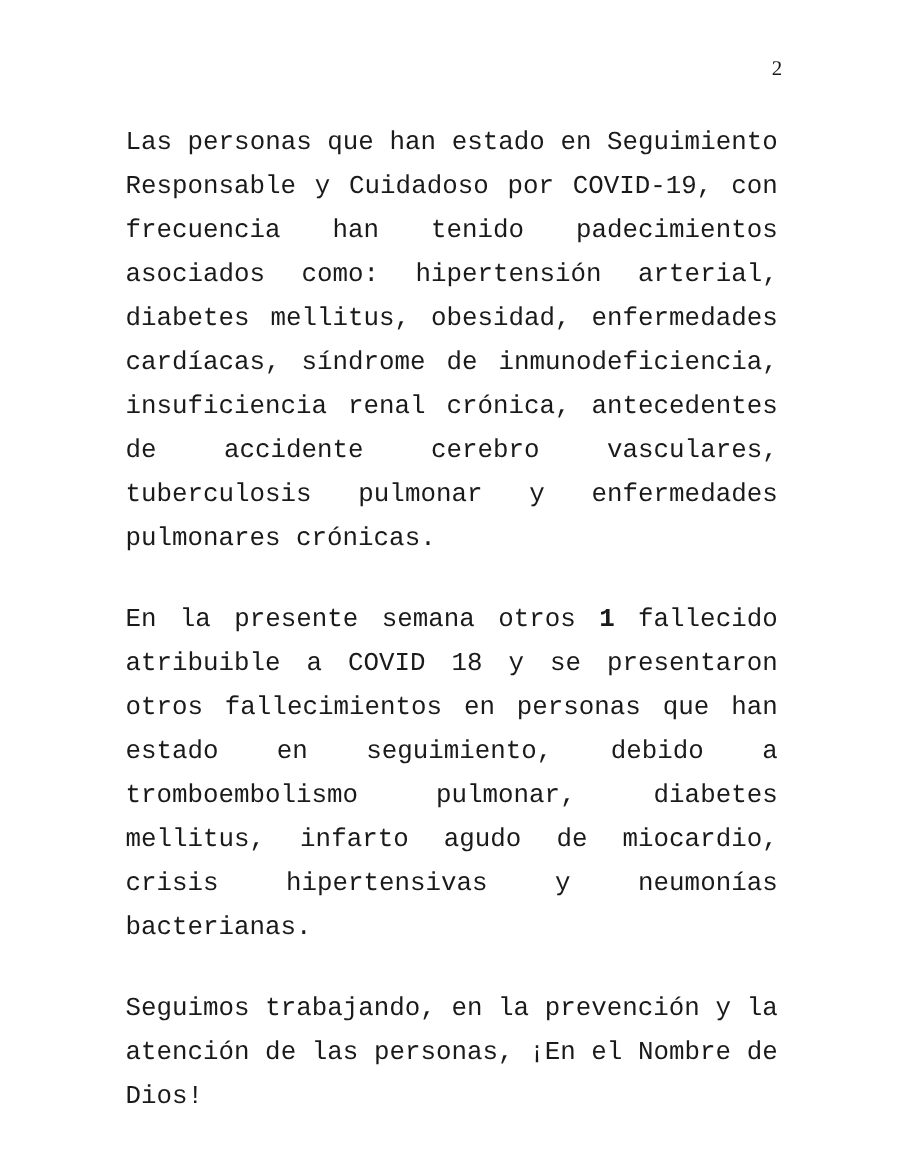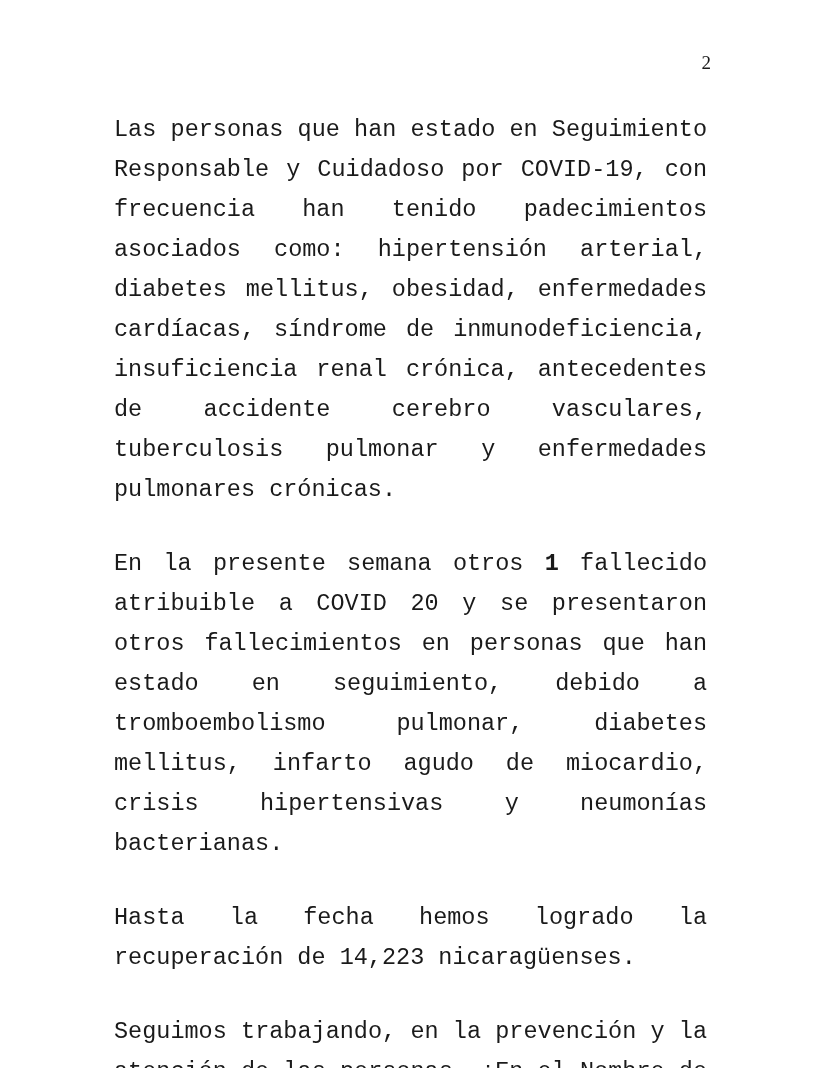--- a/index.html
+++ b/index.html
@@ -61,21 +61,20 @@
 <body>
 
 <div class="page">
 
   <div class="page-number">2</div>
 
   <div class="body-copy">
 
     <p class="para">Las personas que han estado en Seguimiento Responsable y Cuidadoso por COVID-19, con frecuencia han tenido padecimientos asociados como: hipertensión arterial, diabetes mellitus, obesidad, enfermedades cardíacas, síndrome de inmunodeficiencia, insuficiencia renal crónica, antecedentes de accidente cerebro vasculares, tuberculosis pulmonar y enfermedades pulmonares crónicas.</p>
 
-    <p class="para"><span>En la presente semana otros </span><b>1</b><span> fallecido atribuible a COVID 20 y se presentaron otros fallecimientos en personas que han estado en seguimiento, debido a tromboembolismo pulmonar, diabetes mellitus, infarto agudo de miocardio, crisis hipertensivas y neumonías bacterianas.</span></p>
+    <p class="para"><span>En la presente semana otros </span><b>1</b><span> fallecido atribuible a COVID 18 y se presentaron otros fallecimientos en personas que han estado en seguimiento, debido a tromboembolismo pulmonar, diabetes mellitus, infarto agudo de miocardio, crisis hipertensivas y neumonías bacterianas.</span></p>
 
-    <p class="para">Hasta la fecha hemos logrado la recuperación de 14,223 nicaragüenses.</p>
 
     <p class="para">Seguimos trabajando, en la prevención y la atención de las personas, ¡En el Nombre de Dios!</p>
 
   </div>
 
 </div>
 
 </body></html>

